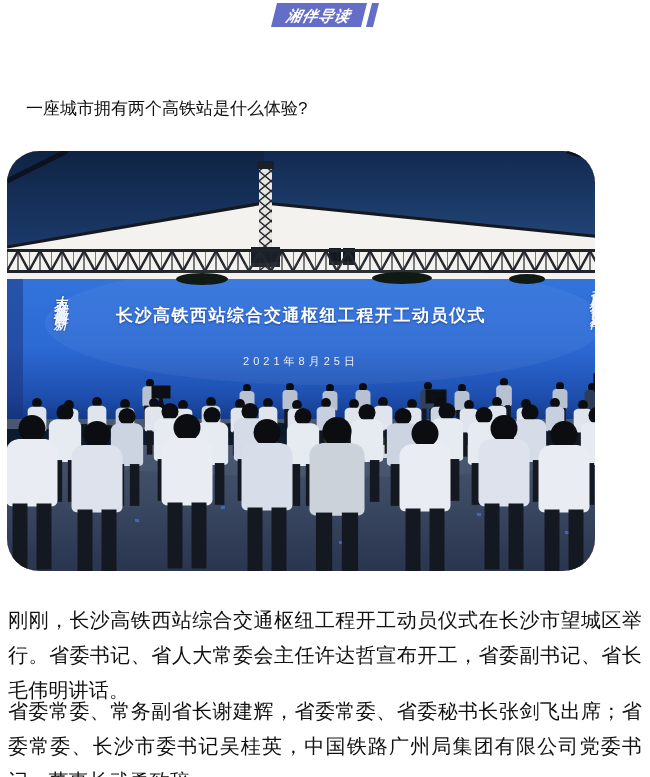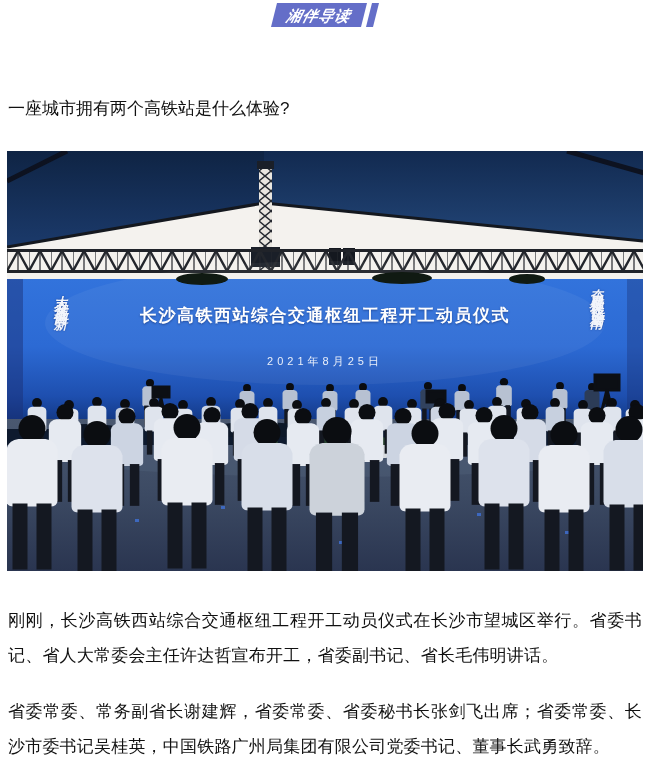--- a/index.html
+++ b/index.html
@@ -8,28 +8,28 @@
 
   
   .badge-row{position:absolute;top:3px;left:0;width:100%;display:flex;justify-content:center;}
   .badge{display:flex;align-items:stretch;height:24px;}
   .badge-main{background:#646ec8;transform:skewX(-14deg);padding:2px 13px 0;}
   .badge-main span{display:block;color:#fff;font-weight:bold;font-style:italic;
     font-size:15px;letter-spacing:1px;line-height:22px;white-space:nowrap;}
   .badge-sliver{width:7px;background:#646ec8;transform:skewX(-14deg);margin-left:5px;}
 
   
-  .headline{position:absolute;top:97px;left:8px;right:8px;font-size:17px;line-height:24px;color:#111;}
-  .para{position:absolute;left:8px;right:8px;font-size:17px;line-height:35px;color:#111;
+  .headline{position:absolute;top:97px;left:26px;right:8px;font-size:17px;line-height:24px;color:#111;}
+  .para{position:absolute;left:8px;right:8px;font-size:20px;line-height:35px;color:#111;
     text-align:justify;letter-spacing:.2px;}
   .para1{top:603px;}
   .para2{top:694px;}
 
   
-  .photo{position:absolute;top:151px;left:7px;width:636px;height:420px;overflow:hidden;background:#c2410c;}
+  .photo{position:absolute;top:151px;left:7px;width:588px;height:420px;overflow:hidden;background:#c2410c;border-radius:32px;}
   .photo svg{position:absolute;left:0;top:0;}
   .layer-back{z-index:0;}
   .overlay{position:absolute;z-index:1;}
   .layer-front{z-index:2;}
   .screen-title{left:0;top:153px;width:100%;text-align:center;color:#fff;font-weight:bold;
     font-size:17px;letter-spacing:1.5px;text-shadow:0 1px 2px rgba(10,30,90,.5);white-space:nowrap;}
   .screen-date{left:0;top:203px;width:100%;text-align:center;color:#e9effa;font-weight:normal;
     font-size:11px;letter-spacing:4px;}
   .v-banner{writing-mode:vertical-rl;text-orientation:upright;color:#f2f5fb;font-size:13px;
     letter-spacing:3px;font-style:italic;font-weight:bold;overflow:hidden;

